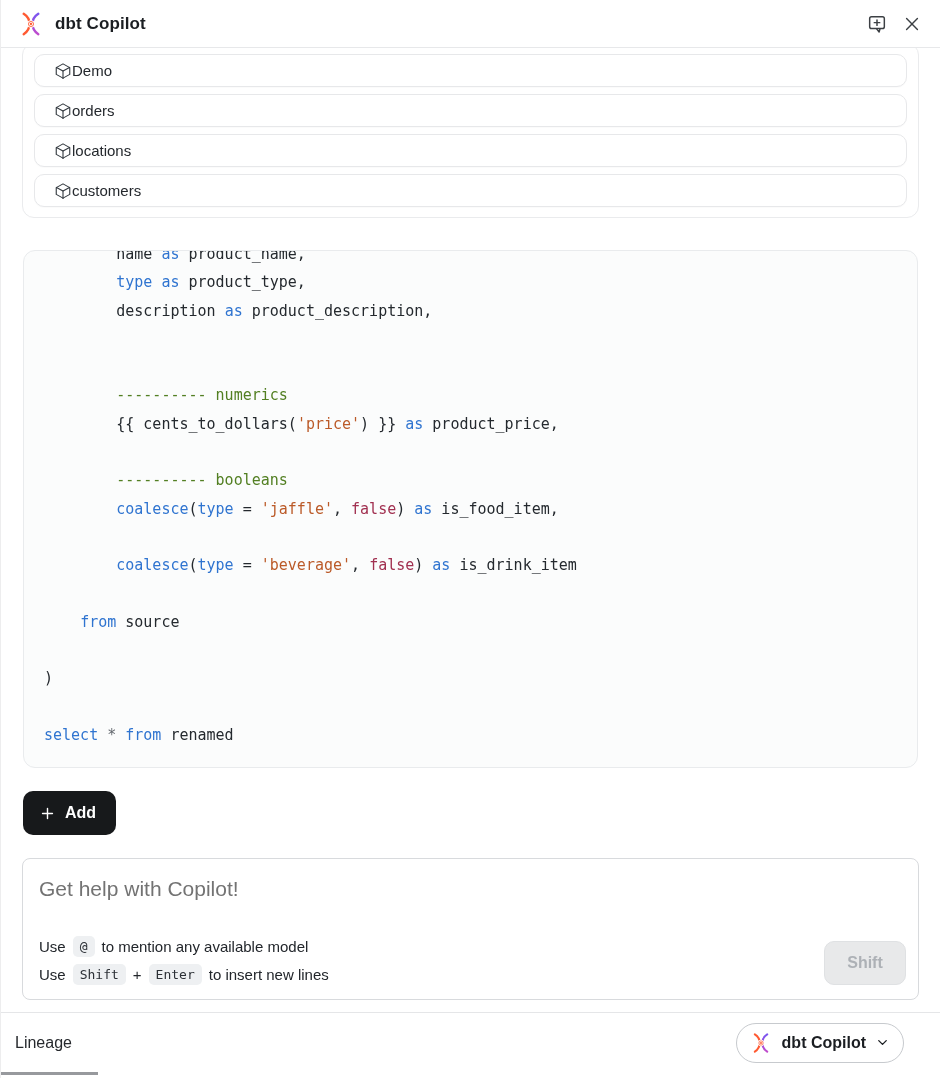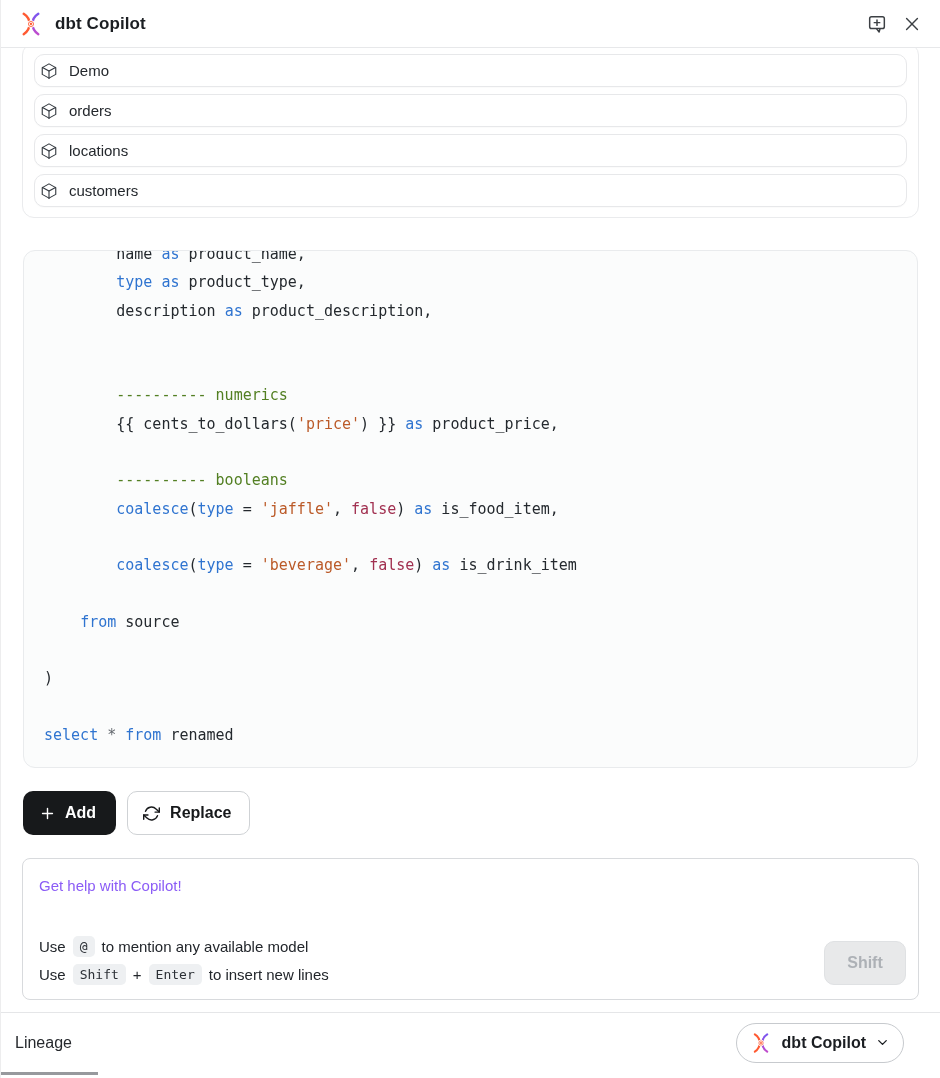--- a/index.html
+++ b/index.html
@@ -37,22 +37,22 @@
     border-radius: 12px;
     padding: 10px 11px;
     display: flex; flex-direction: column; gap: 7px;
     background: #fff;
   }
   .model-chip {
     height: 33px;
     border: 1px solid #e7e8ea;
     border-radius: 10px;
     background: #fff;
-    display: flex; align-items: center; gap: 11px;
-    padding: 0 5px;
+    display: flex; align-items: center; 
+    padding: 0 19px;
     font-size: 15px; color: #24282d;
     box-shadow: 0 1px 1px rgba(0,0,0,.02);
     cursor: pointer;
   }
 
   
   .code-panel {
     margin: 32px 22px 0 22px;
     height: 518px;
     background: #fbfcfc;
@@ -110,21 +110,21 @@
 
   
   .composer {
     margin: 23px 21px 0 21px;
     height: 142px;
     border: 1px solid #d8dadd;
     border-radius: 8px;
     background: #fff;
     position: relative;
   }
-  .composer-ph { padding: 18px 16px 0 16px; font-size: 15px; color: #8b5cf6; cursor: text; }
+  .composer-ph { padding: 18px 16px 0 16px; font-size: 21px; color: #737373; cursor: text; }
   .composer-bottom {
     position: absolute; left: 16px; right: 12px; bottom: 14px;
     display: flex; justify-content: space-between; align-items: flex-end;
   }
   .hints { display: flex; flex-direction: column; gap: 7px; font-size: 15px; color: #22262b; }
   .hint-line { display: flex; align-items: center; gap: 7px; }
   .kbd {
     font-family: "DejaVu Sans Mono", monospace;
     font-size: 13px; line-height: 1;
     background: #eef0f2; color: #2c3036;
@@ -259,31 +259,20 @@
 
   <div class="actions-row">
     <button class="add-btn">
       <span>
         <svg width="17" height="17" viewBox="0 0 24 24" fill="none" stroke="#ffffff" stroke-width="2" stroke-linecap="round">
           <path d="M12 5v14M5 12h14"></path>
         </svg>
       </span>
       <span>Add</span>
     </button>
-    <button class="replace-btn">
-      <span>
-        <svg width="17" height="17" viewBox="0 0 24 24" fill="none" stroke="#17191b" stroke-width="2" stroke-linecap="round" stroke-linejoin="round">
-          <path d="M23 4v6h-6"></path>
-          <path d="M1 20v-6h6"></path>
-          <path d="M3.5 9a9 9 0 0 1 14.9-3.4L23 10"></path>
-          <path d="M1 14l4.6 4.4A9 9 0 0 0 20.5 15"></path>
-        </svg>
-      </span>
-      <span>Replace</span>
-    </button>
   </div>
 
   <div class="composer">
     <div class="composer-ph">Get help with Copilot!</div>
     <div class="composer-bottom">
       <div class="hints" id="hints">
           <div class="hint-line">
             <span>Use</span>
             <span class="kbd">@</span>
             <span>to mention any available model</span>

